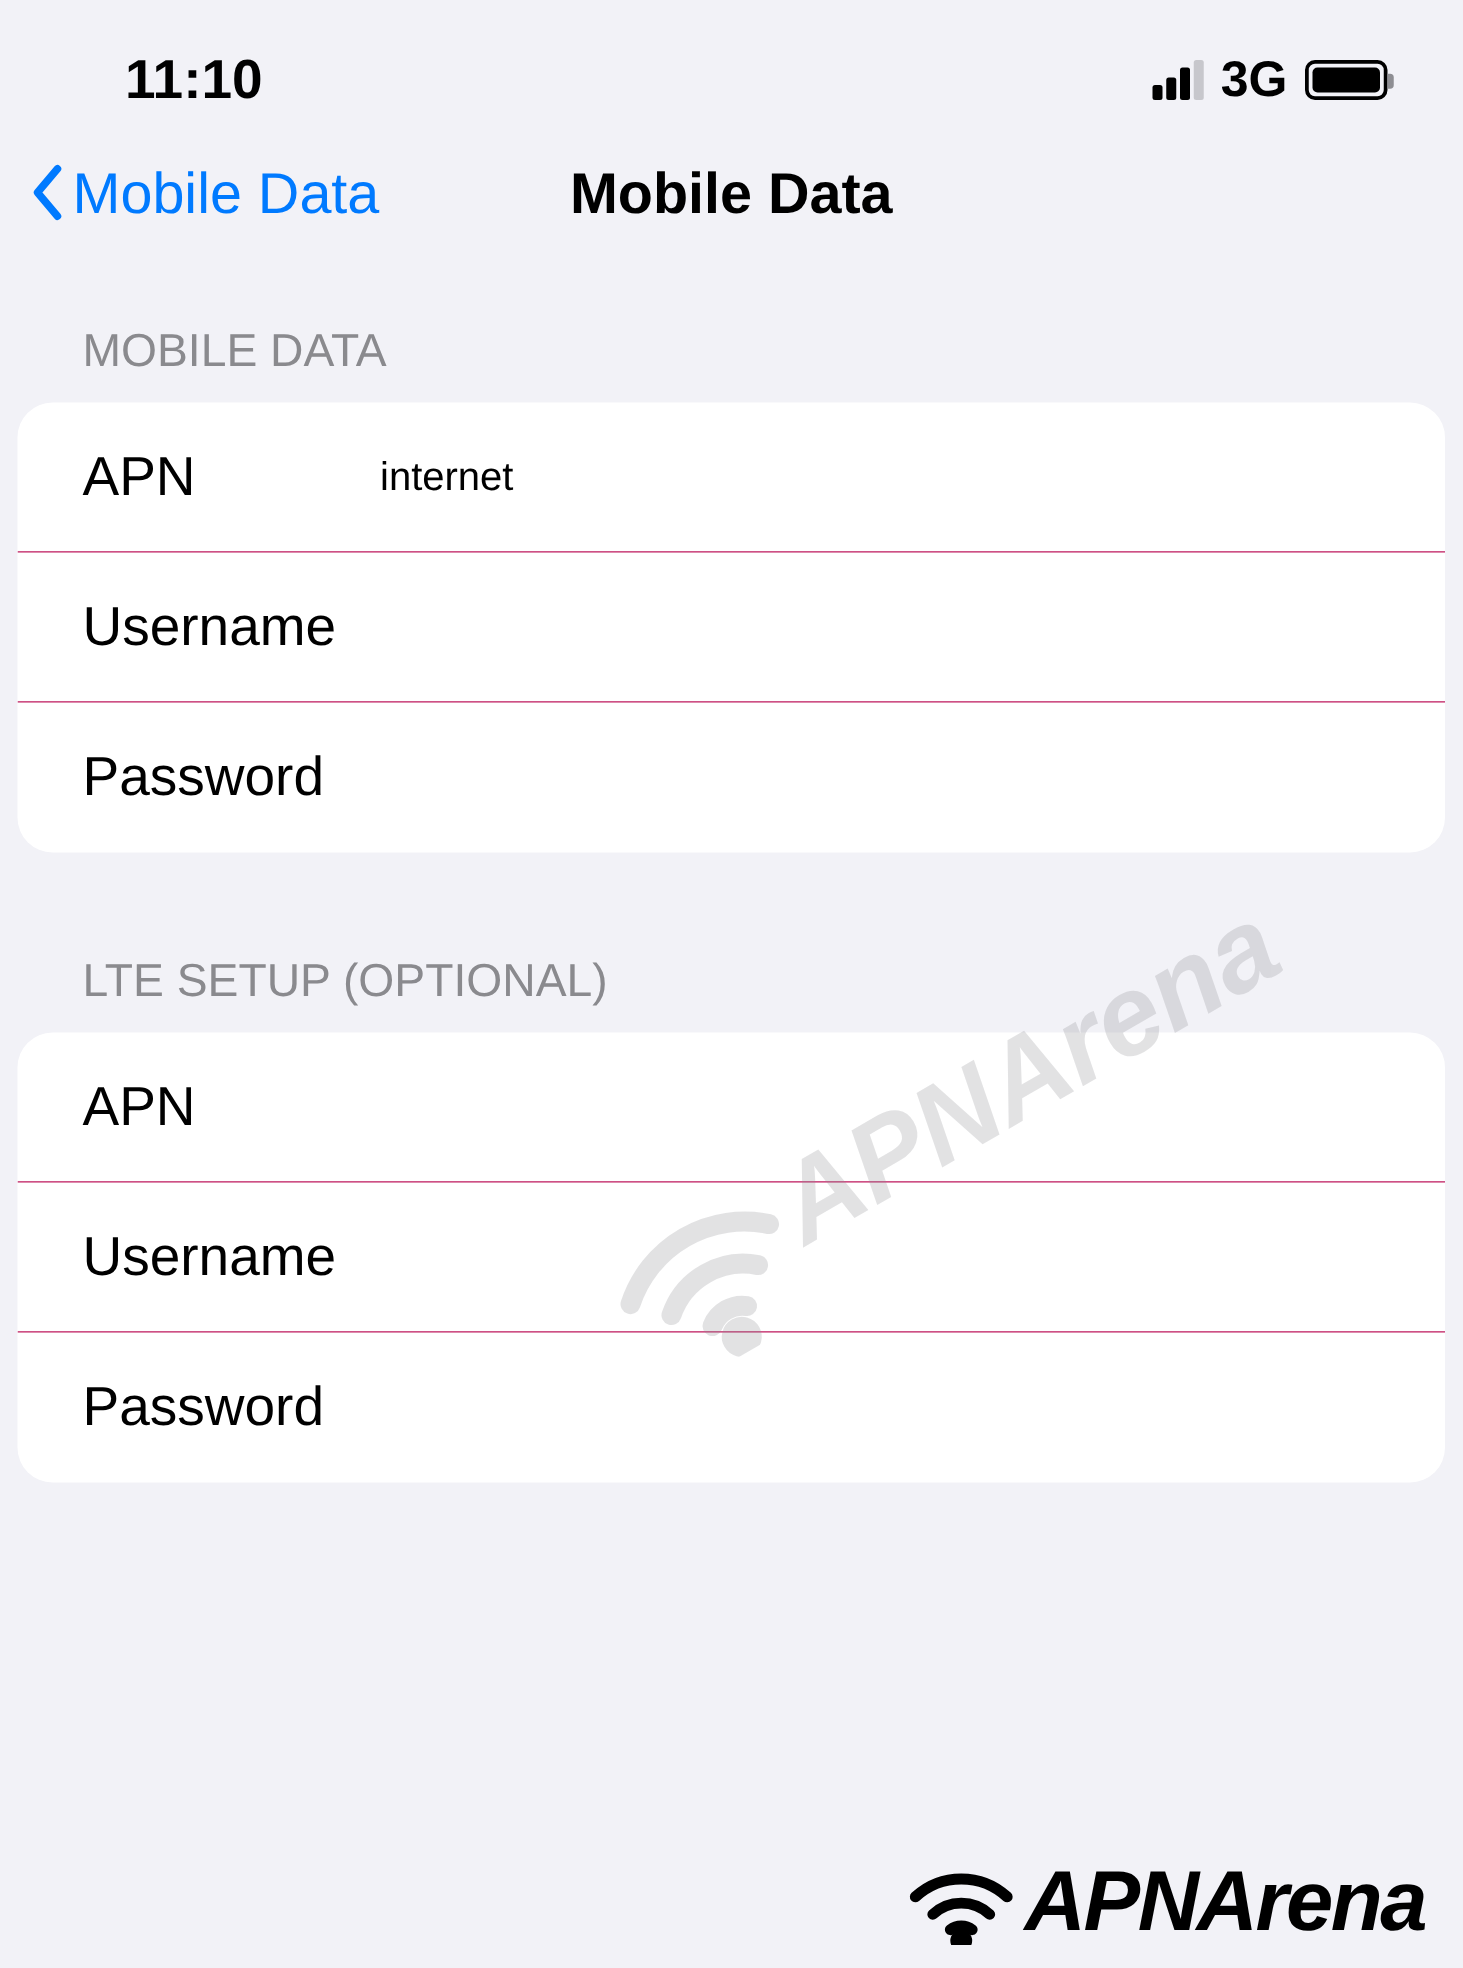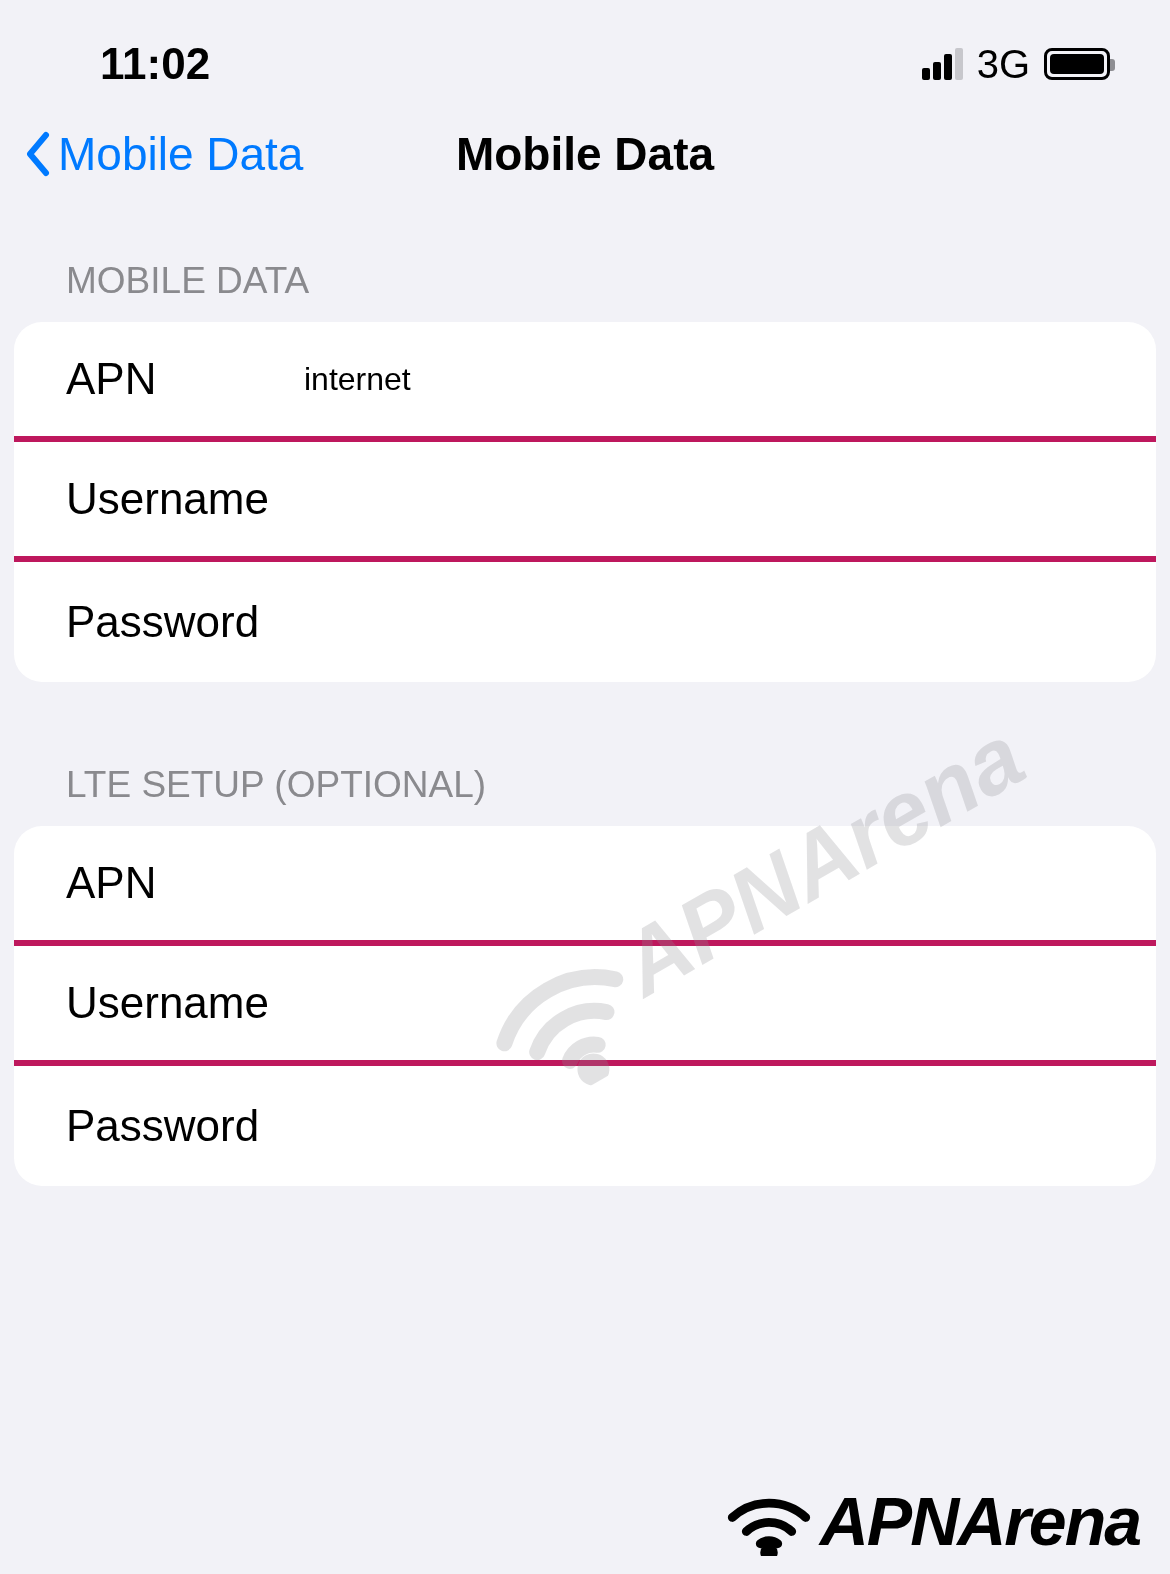--- a/index.html
+++ b/index.html
@@ -41,21 +41,21 @@
       width: 8px;
       background: #000;
       border-radius: 2px;
     }
     .signal-bar.b1 { height: 12px; }
     .signal-bar.b2 { height: 18px; }
     .signal-bar.b3 { height: 26px; }
     .signal-bar.b4 { height: 32px; background: #c7c7cc; }
     .network-label {
       font-size: 40px;
-      font-weight: 400;
+      font-weight: 700;
       color: #000;
     }
     .battery {
       width: 66px;
       height: 32px;
       border: 3px solid #000;
       border-radius: 8px;
       position: relative;
       padding: 3px;
     }
@@ -122,21 +122,21 @@
       background: #fff;
       border-radius: 28px;
       margin-bottom: 82px;
       overflow: hidden;
     }
     .row {
       display: flex;
       align-items: center;
       padding: 32px 52px;
       min-height: 120px;
-      border-bottom: 6px solid #be185d;
+      border-bottom: 1px solid #be185d;
     }
     .row:last-child {
       border-bottom: none;
     }
     .row-label {
       font-size: 44px;
       color: #000;
       width: 238px;
       flex-shrink: 0;
     }
@@ -186,21 +186,21 @@
       font-weight: 700;
       color: #000;
       font-style: italic;
       letter-spacing: -2px;
     }
   </style>
 </head>
 <body>
 
 <div class="status-bar">
-  <div class="status-time">11:02</div>
+  <div class="status-time">11:10</div>
   <div class="status-right">
     <div class="signal-bars">
       <div class="signal-bar b1"></div>
       <div class="signal-bar b2"></div>
       <div class="signal-bar b3"></div>
       <div class="signal-bar b4"></div>
     </div>
     <div class="network-label">3G</div>
     <div class="battery">
       <div class="battery-fill"></div>

